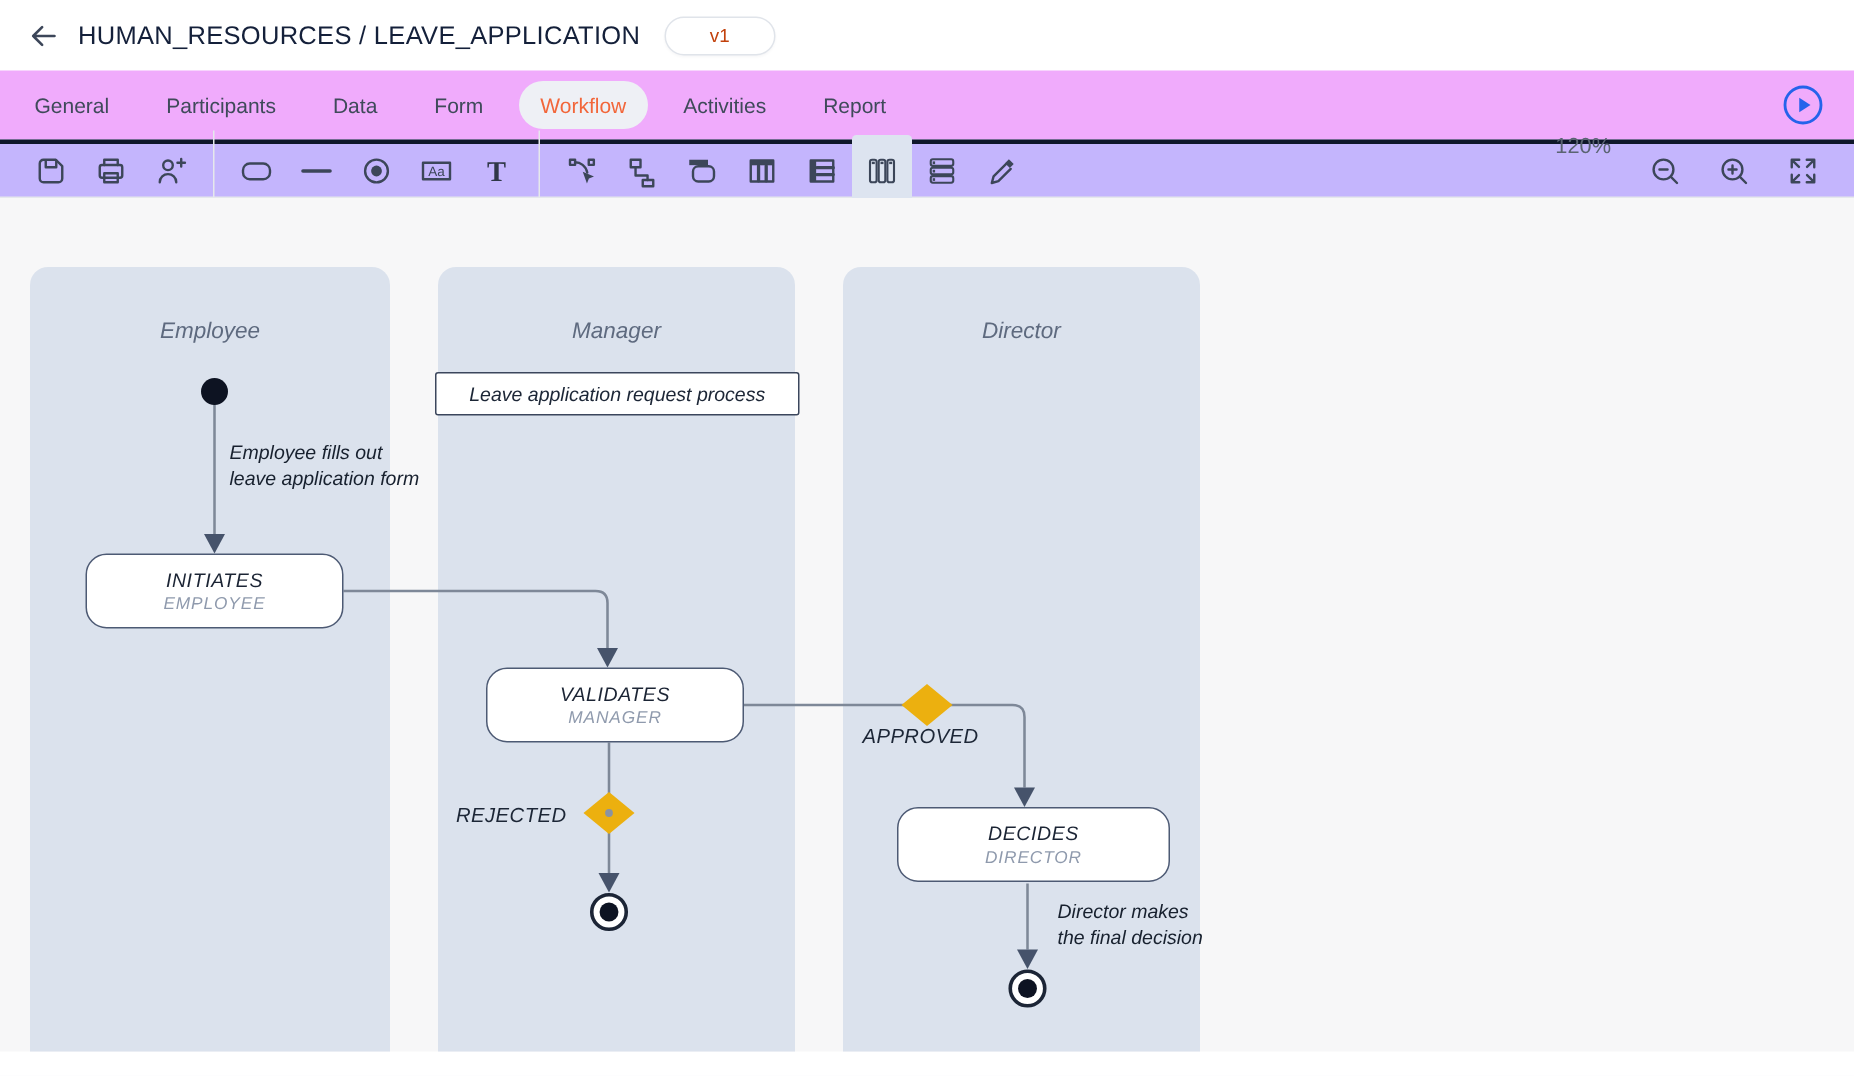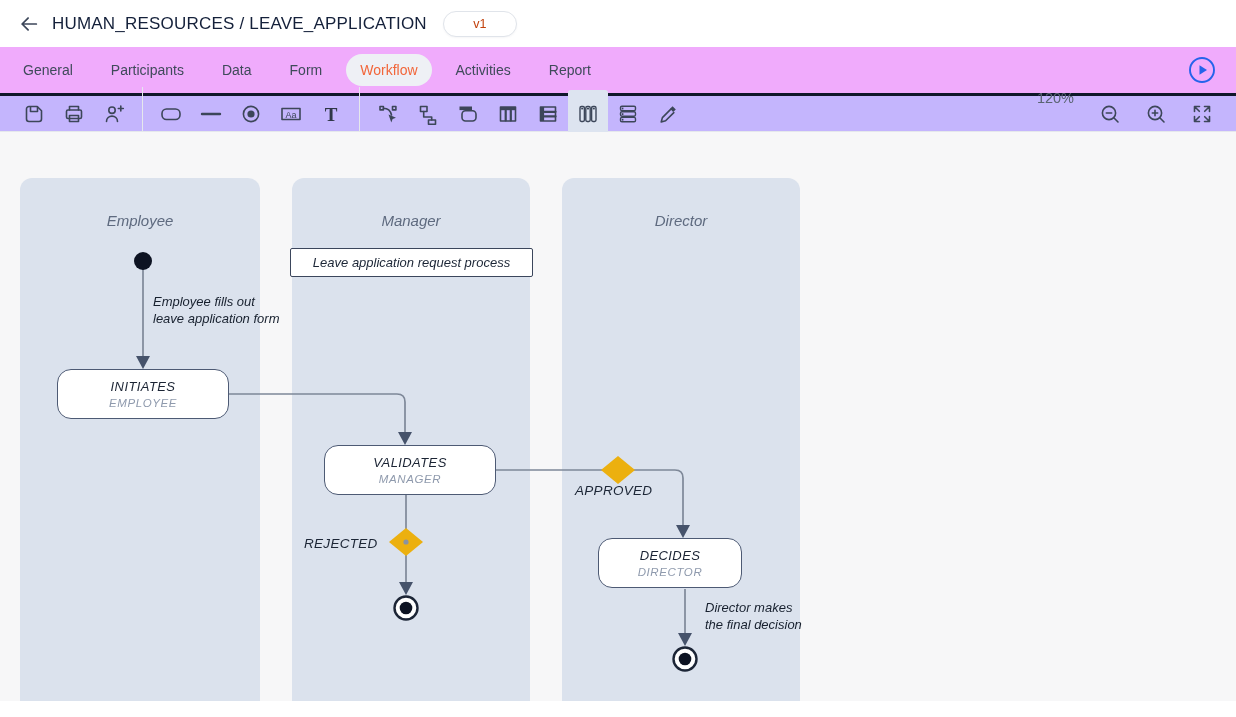--- a/index.html
+++ b/index.html
@@ -285,21 +285,21 @@
   <div class="process-note" style="left:290px; top:116px; width:243px; height:29px;">Leave application request process</div>
 
   <div class="task-node" style="left:57px; top:237px; width:172px; height:50px;">
     <div class="task-title">INITIATES</div>
     <div class="task-sub">EMPLOYEE</div>
   </div>
   <div class="task-node" style="left:324px; top:313px; width:172px; height:50px;">
     <div class="task-title">VALIDATES</div>
     <div class="task-sub">MANAGER</div>
   </div>
-  <div class="task-node" style="left:598px; top:406px; width:144px; height:50px;">
+  <div class="task-node" style="left:598px; top:406px; width:182px; height:50px;">
     <div class="task-title">DECIDES</div>
     <div class="task-sub">DIRECTOR</div>
   </div>
 
   <div class="edge-label" style="left:153px; top:161px;">Employee fills out
 leave application form</div>
   <div class="gw-label" style="left:575px; top:311px;margin-top:40px;">APPROVED</div>
   <div class="gw-label" style="left:304px; top:404px;">REJECTED</div>
   <div class="edge-label" style="left:705px; top:467px;">Director makes
 the final decision</div>

